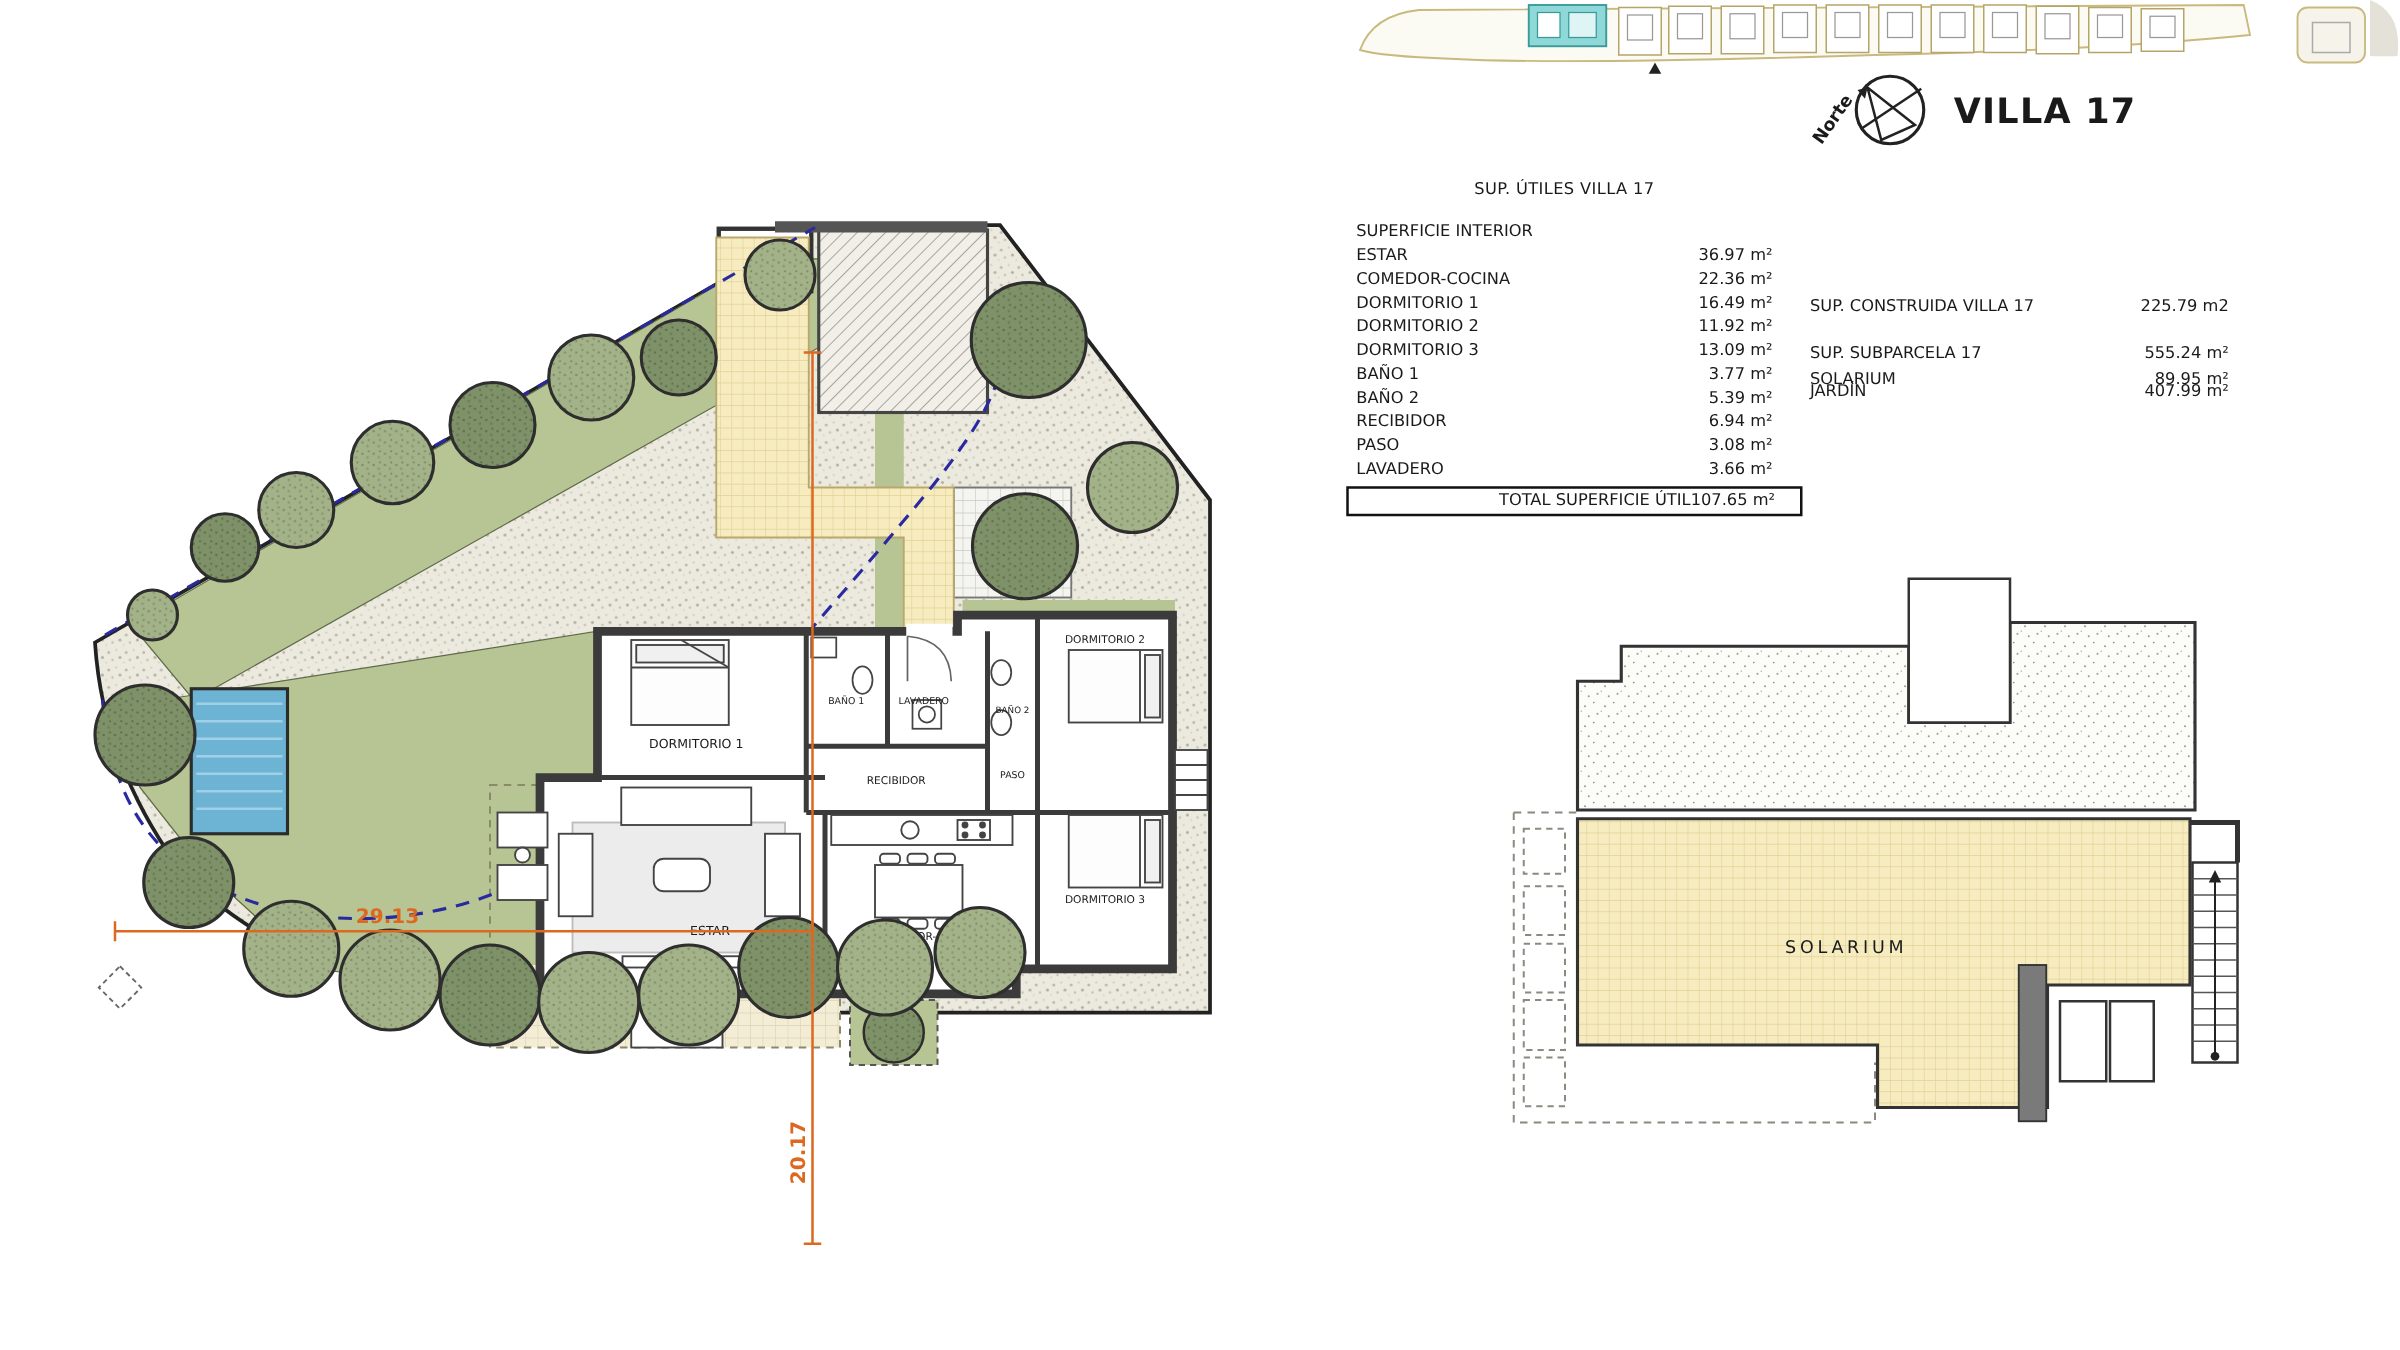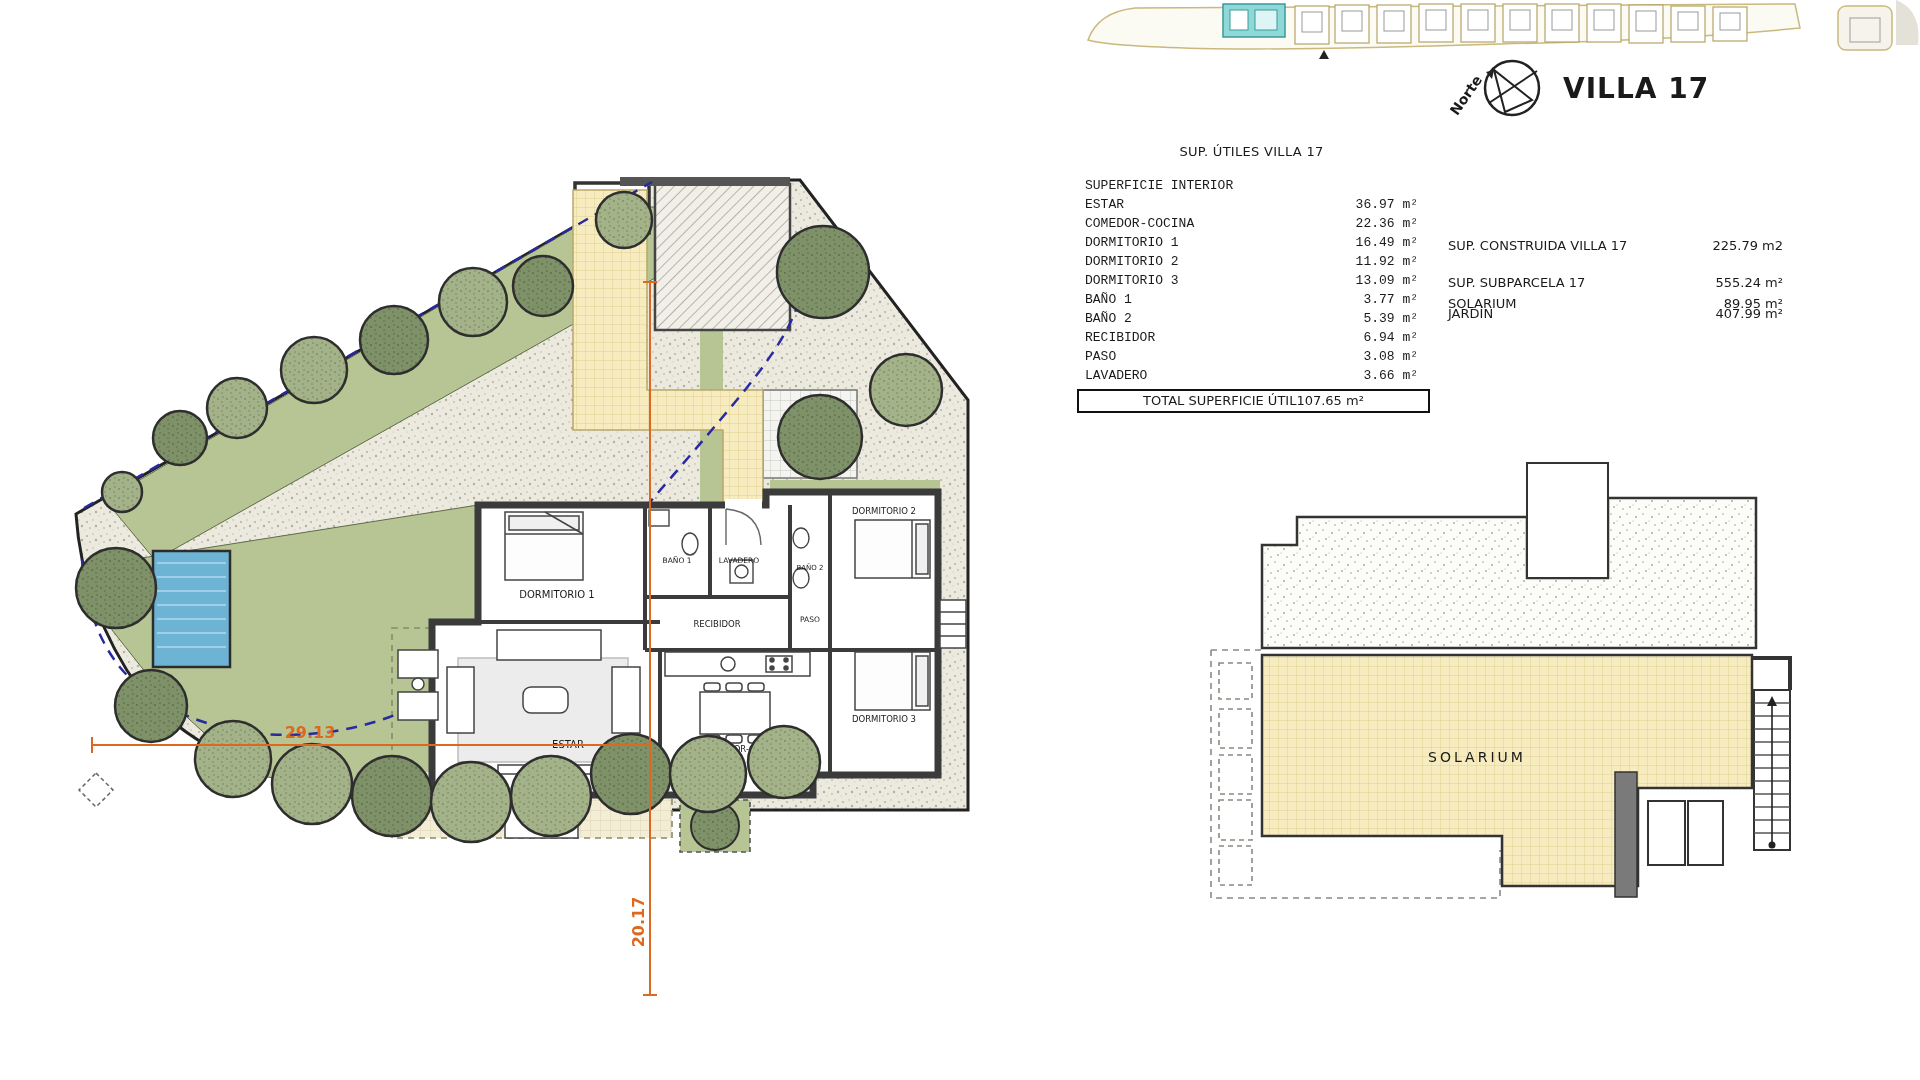--- a/index.html
+++ b/index.html
@@ -1,25 +1,25 @@
 <!DOCTYPE html>
 <html><head>
 <meta charset="utf-8">
 <style>
   html,body{margin:0;padding:0;background:#888;}
   .canvas{position:relative;width:1920px;height:1080px;background:#ffffff;overflow:hidden;
           font-family:"DejaVu Sans",sans-serif;color:#1a1a1a;}
   svg.draw{position:absolute;left:0;top:0;}
   .areas{position:absolute;left:1085px;top:126px;width:333px;font-size:13px;line-height:19px;margin-top:16px;}
   .areas .t-title{text-align:center;margin-bottom:15px;letter-spacing:.3px;}
-  .arow{display:flex;justify-content:space-between;font-family:Liberation Mono, monospace;}
+  .arow{display:flex;justify-content:space-between;}
   .arow .lbl{white-space:nowrap;}
   .arow .val{text-align:left;white-space:nowrap;}
-  .total-row{display:flex;justify-content:center;border:2px solid #111;
-             padding:0 8px 1px 8px;margin-top:4px;margin-left:-8px;width:333px;}
+  .total-row{display:flex;justify-content:flex-end;border:2px solid #111;
+             padding:0 20px 1px 8px;margin-top:4px;margin-left:-8px;width:333px;}
   .summary{position:absolute;left:1448px;top:236px;width:335px;font-size:13px;line-height:20px;}
   .srow{display:flex;justify-content:space-between;position:absolute;width:335px;gap:44px;}
   .villa-title{position:absolute;left:1563px;top:72px;font-size:28px;font-weight:bold;letter-spacing:1px;}
 </style>
 </head>
 <body>
 
 <div class="canvas">
 
 <svg class="draw" width="1920" height="1080" viewBox="0 0 1920 1080">

